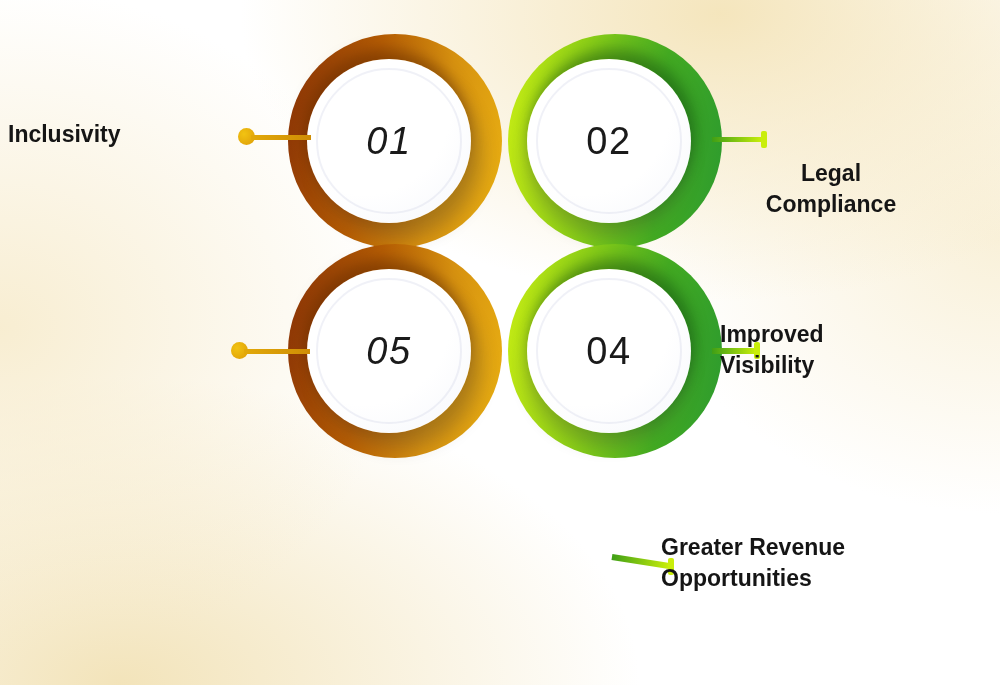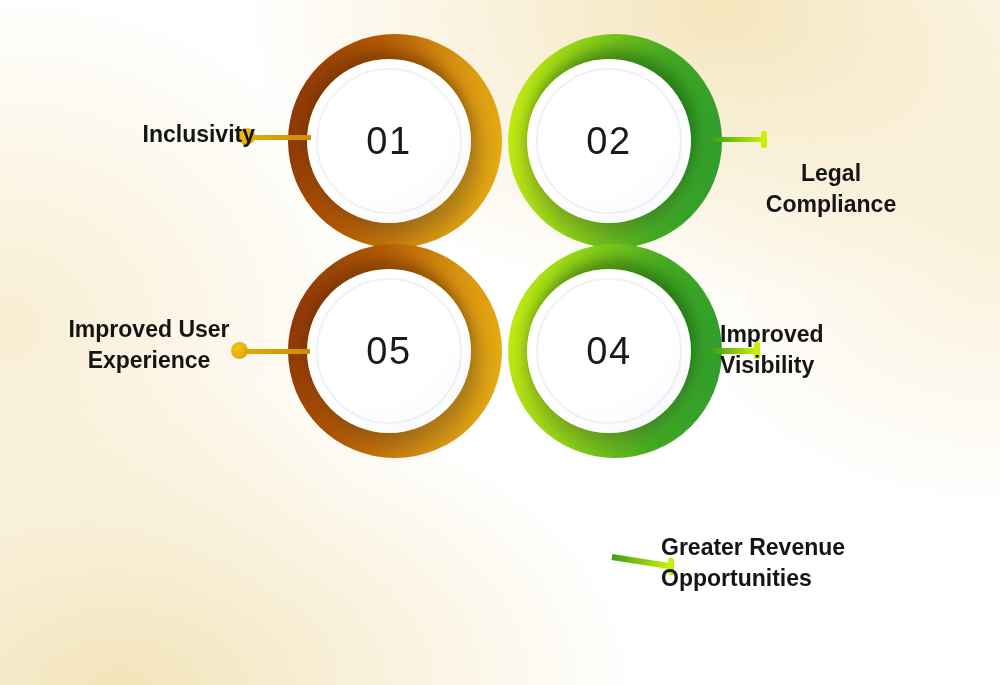--- a/index.html
+++ b/index.html
@@ -34,20 +34,21 @@
     background:radial-gradient(circle at 35% 30%, #ffffff 55%, #f4f6fb 100%);
     display:flex;align-items:center;justify-content:center;
     transform:translate(-6px,0);
   }
   .disc::after{
     content:"";position:absolute;inset:9px;border-radius:50%;
     border:2px solid rgba(200,206,225,0.28);
   }
   .node.orange .disc{
     box-shadow:-3px -10px 14px rgba(95,40,0,0.50), 10px 14px 18px rgba(60,55,45,0.28);
+    font-style:italic;
   }
   .node.green .disc{
     box-shadow:4px -10px 14px rgba(15,75,15,0.48), -2px 13px 16px rgba(55,60,50,0.25);
   }
   .node.green-v .disc{
     transform:translate(-2px,-5px);
     box-shadow:-10px 2px 14px rgba(15,75,15,0.48), 5px 13px 16px rgba(55,60,50,0.25);
   }
   .num{
     font-size:38px;font-weight:500;letter-spacing:1.5px;color:#1a1a1a;
@@ -58,21 +59,21 @@
   .p02{left:508px;top:34px;}
   .p03{left:288px;top:244px;}
   .p04{left:508px;top:244px;}
   .p05{left:398px;top:438px;}
 
   
   .label{
     position:absolute;color:#151515;font-size:23px;font-weight:600;
     line-height:31px;white-space:pre-line;z-index:5;
   }
-  .lab-01{left:17px;top:119px;width:238px;text-align:right;}
+  .lab-01{left:8px;top:119px;width:238px;text-align:left;}
   .lab-02{left:721px;top:114px;width:220px;text-align:center;margin-top:44px;}
   .lab-03{left:39px;top:314px;width:220px;text-align:center;}
   .lab-04{left:720px;top:319px;width:220px;text-align:left;}
   .lab-05{left:661px;top:532px;width:222px;text-align:left;}
 
   
   .conn{position:absolute;z-index:4;}
   .dot{
     position:absolute;width:17px;height:17px;border-radius:50%;
     background:radial-gradient(circle at 35% 35%, #f2c312, #dd9c06);
@@ -146,20 +147,18 @@
 
   <div class="conn lime-line c04-line"></div>
   <div class="conn tbar c04-bar"></div>
 
   <div class="conn lime-line c05-line"></div>
   <div class="conn tbar c05-bar"></div>
 
   <div class="label lab-01">Inclusivity</div>
   <div class="label lab-02">Legal
 Compliance</div>
-  <div class="label lab-03">Improved User
-Experience</div>
   <div class="label lab-04">Improved
 Visibility</div>
   <div class="label lab-05">Greater Revenue
 Opportunities</div>
 
 </div>
 
 </body></html>

